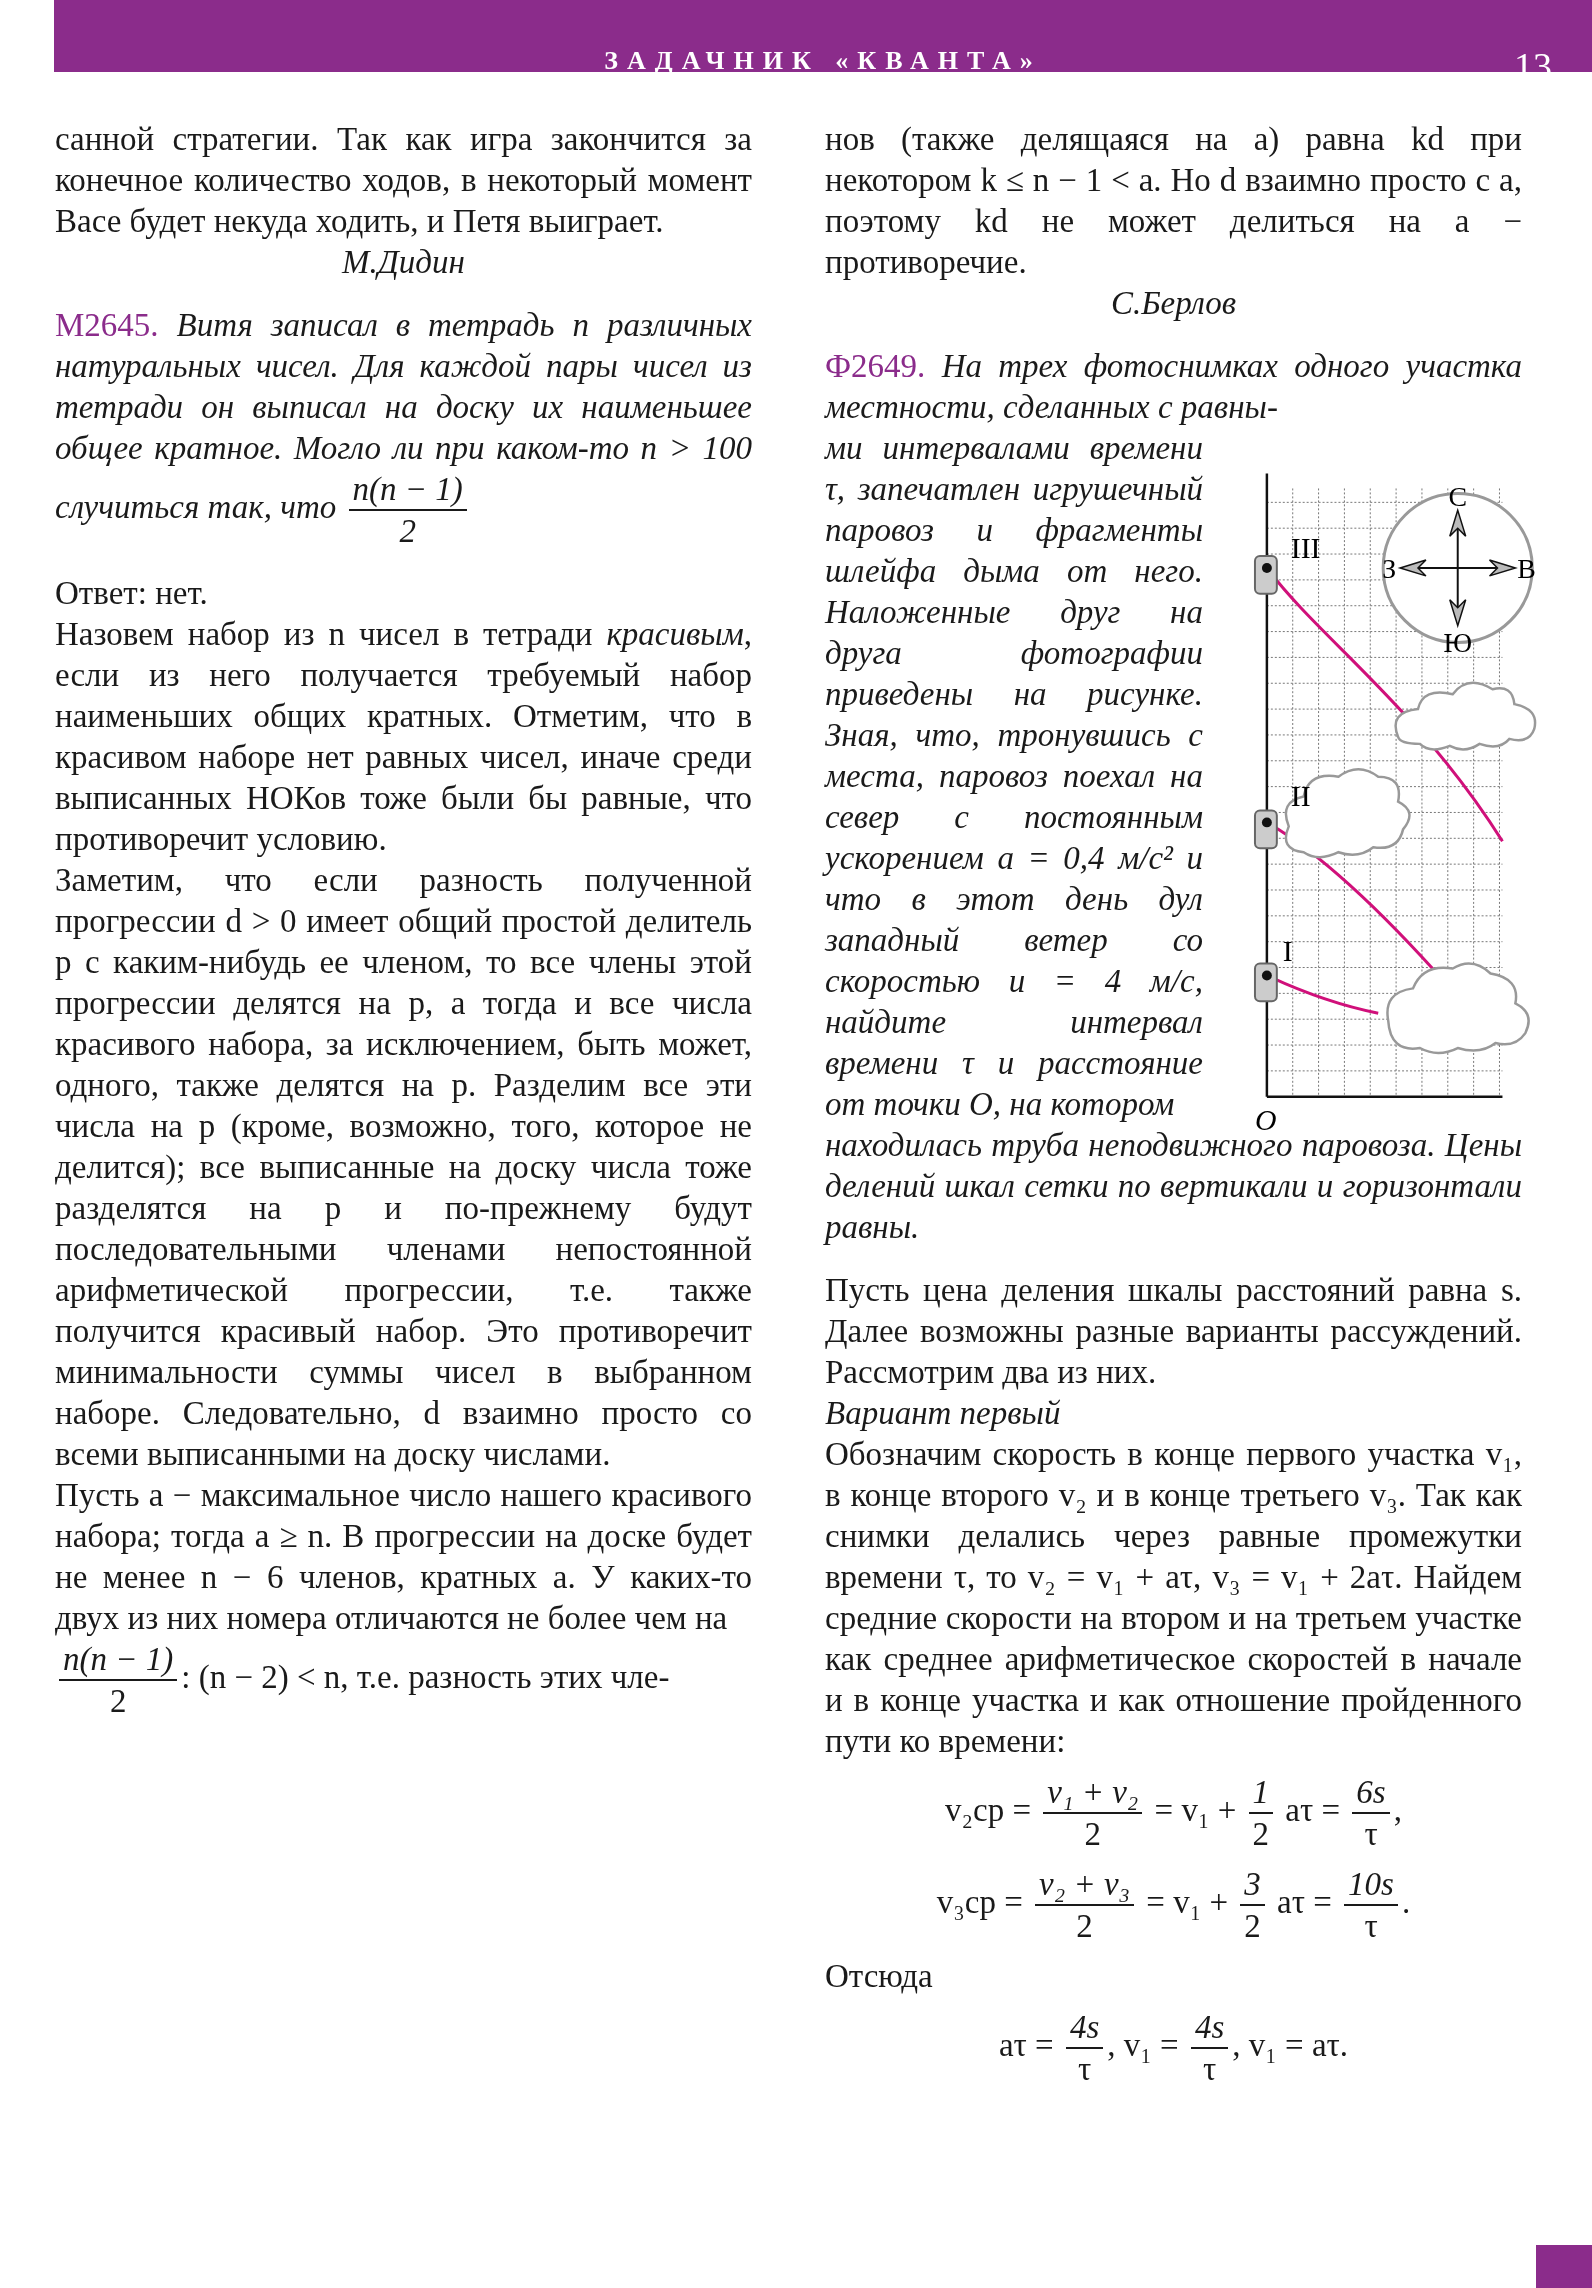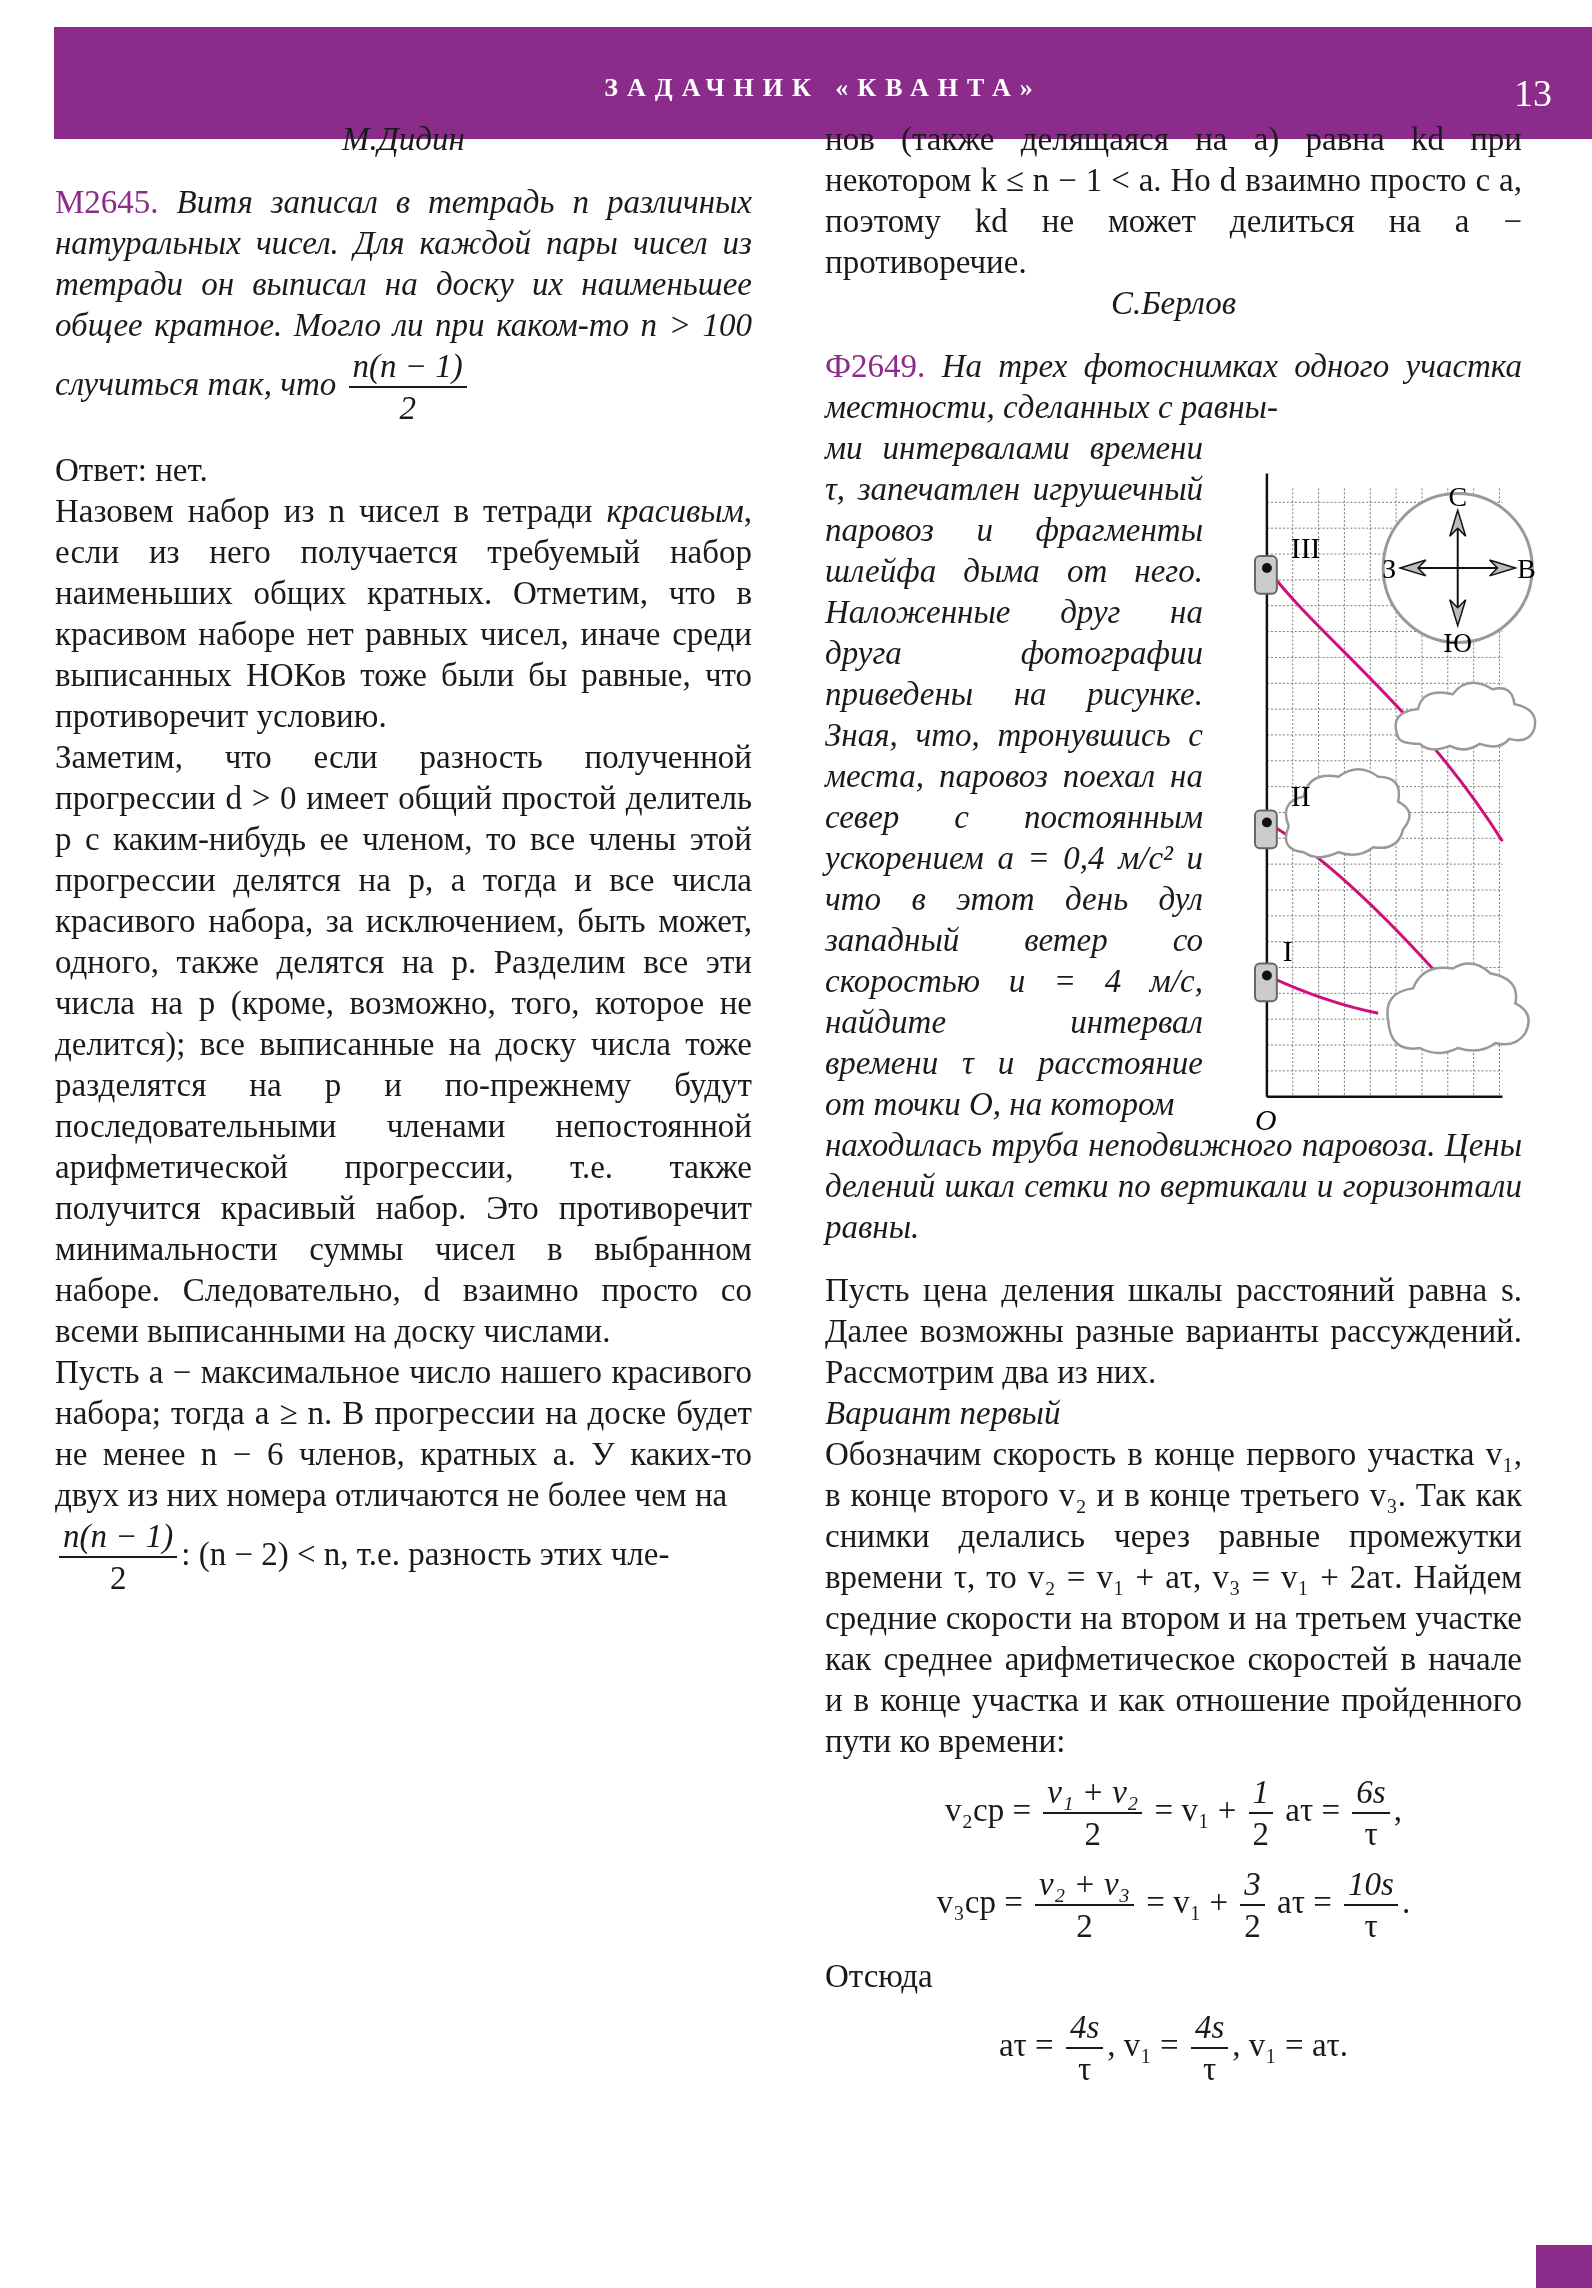--- a/index.html
+++ b/index.html
@@ -1,18 +1,18 @@
 <!DOCTYPE html>
 <html><head>
 <meta charset="utf-8">
 <style>
   html,body{margin:0;padding:0;background:#fff;}
   body{width:1592px;height:2289px;position:relative;overflow:hidden;
        font-family:"Liberation Serif","DejaVu Serif",serif;color:#1a1a1a;}
-  .header{position:absolute;left:54px;top:0;width:1538px;height:112px;background:#8b2c8b;margin-top:27px;}
+  .header{position:absolute;left:54px;top:0;width:1538px;height:72px;background:#8b2c8b;}
   .header .title{position:absolute;left:0;right:0;top:46px;text-align:center;color:#fff;
        font-size:26px;letter-spacing:9px;font-weight:bold;}
   .header .pnum{position:absolute;right:40px;top:44px;color:#fff;font-size:38px;}
   .col{position:absolute;top:119px;width:697px;font-size:33px;line-height:41px;}
   .col.left{left:55px;}
   .col.right{left:825px;}
   p{margin:0;text-align:justify;}
   .it{font-style:italic;}
   .sig{text-align:center;font-style:italic;}
   .pid{color:#8b2c8b;font-weight:normal;font-style:normal;}
@@ -28,20 +28,21 @@
 </style>
 </head>
 <body>
 
 <div class="header">
   <div class="title">ЗАДАЧНИК «КВАНТА»</div>
   <div class="pnum">13</div>
 </div>
 
 <div class="col left">
+  <p>санной стратегии. Так как игра закончится за конечное количество ходов, в некоторый момент Васе будет некуда ходить, и Петя выиграет.</p>
   <p class="sig">М.Дидин</p>
   <div class="gap"></div>
   <p class="it">
     <span class="pid">М2645.</span>
     <span>Витя записал в тетрадь n различных натуральных чисел. Для каждой пары чисел из тетради он выписал на доску их наименьшее общее кратное. Могло ли при каком-то n &gt; 100 случиться так, что</span>
     <span class="frac"><span class="num">n(n − 1)</span><span>2</span></span>
   </p>
   <div class="gap"></div>
   <p><b class="bold">Ответ:</b><span> нет.</span></p>
   <p><span>Назовем набор из n чисел в тетради </span><span class="it">красивым</span><span>, если из него получается требуемый набор наименьших общих кратных. Отметим, что в красивом наборе нет равных чисел, иначе среди выписанных НОКов тоже были бы равные, что противоречит условию.</span></p>

